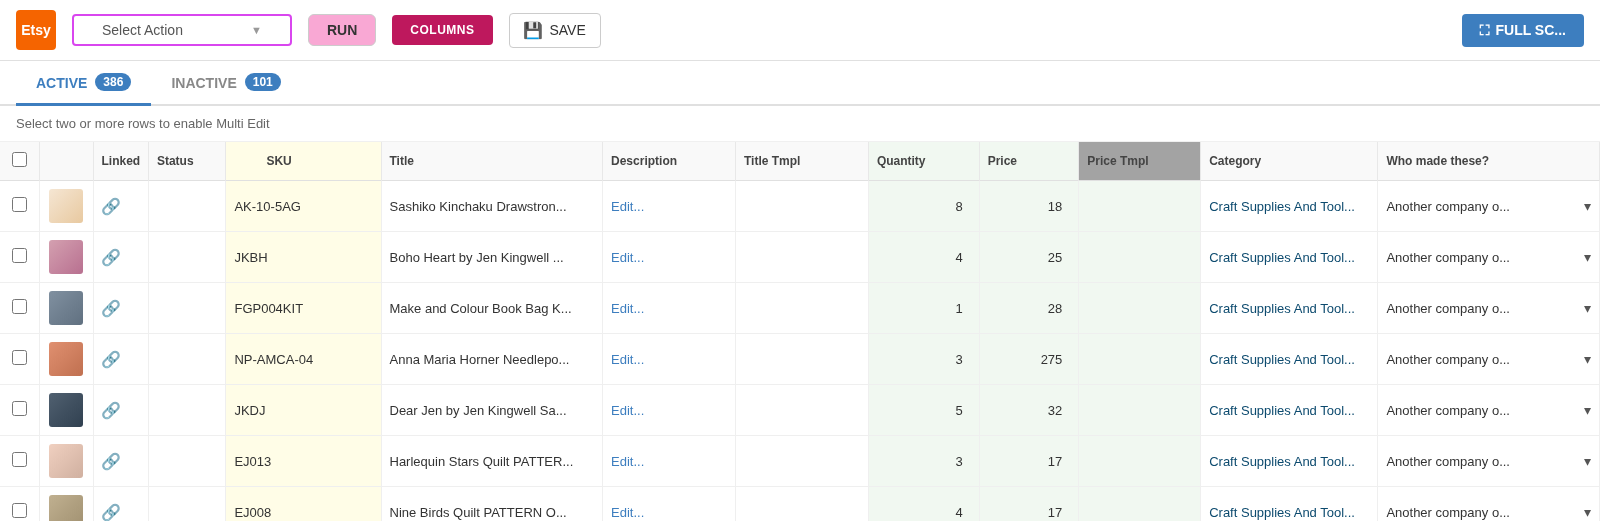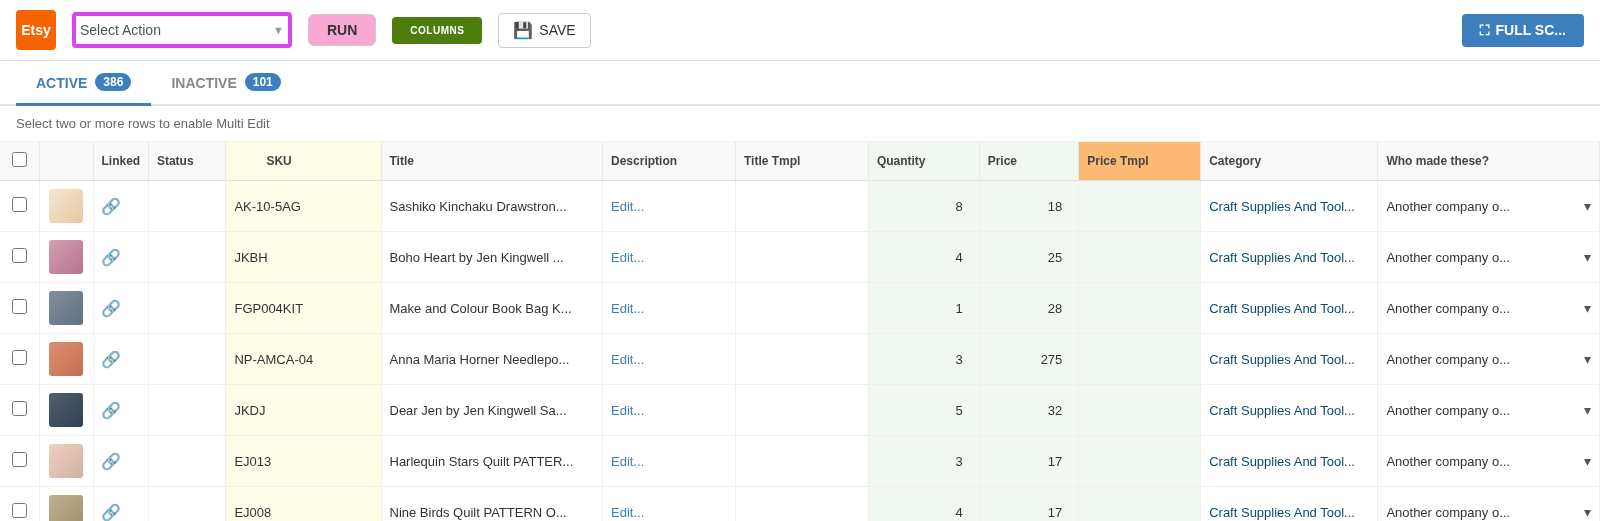--- a/index.html
+++ b/index.html
@@ -17,48 +17,48 @@
     .etsy-logo {
       width: 40px; height: 40px;
       background: #f56400;
       border-radius: 4px;
       display: flex; align-items: center; justify-content: center;
       color: white; font-weight: bold; font-size: 14px;
       flex-shrink: 0;
     }
     .select-action {
       display: flex; align-items: center;
-      border: 4px solid #d946ef;
+      border: 2px solid #d946ef;
       border-radius: 4px;
-      padding: 6px 4px;
+      padding: 6px 28px;
       min-width: 220px;
       justify-content: space-between;
       cursor: pointer;
       background: #fff;
       color: #555;
       font-size: 14px;
     }
     .select-action .chevron { color: #999; font-size: 11px; margin-left: 8px; }
     .btn-run {
       border: 1px solid #ccc;
       background: #f9a8d4;
       border-radius: 6px;
       padding: 7px 18px;
       font-size: 14px;
       font-weight: 600;
       cursor: pointer;
       color: #333;
     }
     .btn-columns {
-      background: #4d7c0f;
+      background: #be185d;
       color: #fff;
       border: none;
       border-radius: 4px;
       padding: 8px 18px;
-      font-size: 10px;
+      font-size: 12px;
       font-weight: 700;
       cursor: pointer;
       letter-spacing: 0.5px;
     }
     .btn-save {
       display: flex; align-items: center; gap: 6px;
       border: 1px solid #ccc;
       background: #fff;
       border-radius: 4px;
       padding: 7px 14px;
@@ -137,21 +137,21 @@
     th.col-check { width: 36px; text-align: center; }
     th.col-img { width: 48px; }
     th.col-linked { width: 50px; }
     th.col-status { width: 70px; }
     th.col-sku { width: 140px; background: #fffde7; padding-left: 40px; }
     th.col-title { width: 200px; }
     th.col-desc { width: 120px; }
     th.col-titletmpl { width: 120px; }
     th.col-qty { width: 100px; background: #f1f8f1; }
     th.col-price { width: 90px; background: #f1f8f1; }
-    th.col-pricetmpl { width: 110px; background: #fdba74; }
+    th.col-pricetmpl { width: 110px; background: #a3a3a3; }
     th.col-category { width: 160px; }
     th.col-whomade { width: 200px; }
 
     td {
       padding: 8px 8px;
       border-bottom: 1px solid #efefef;
       border-right: 1px solid #efefef;
       font-size: 13px;
       overflow: hidden;
       text-overflow: ellipsis;

